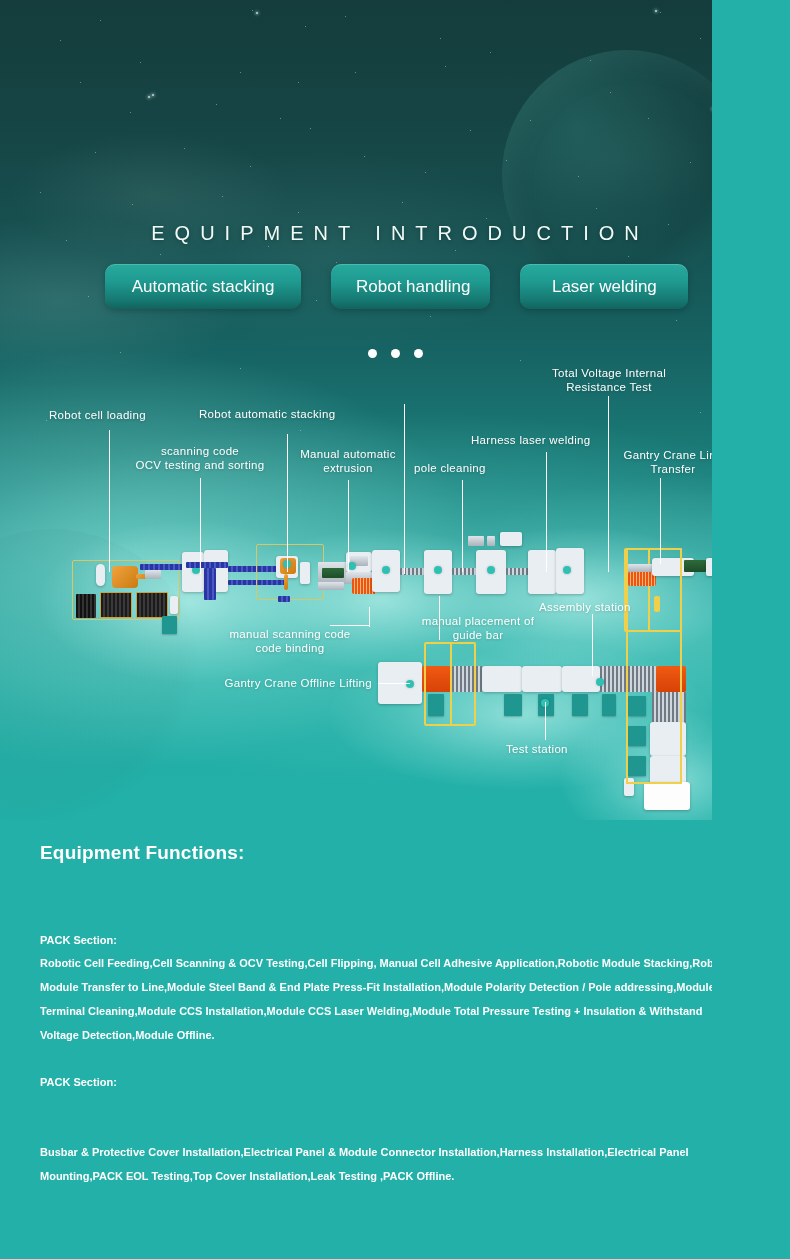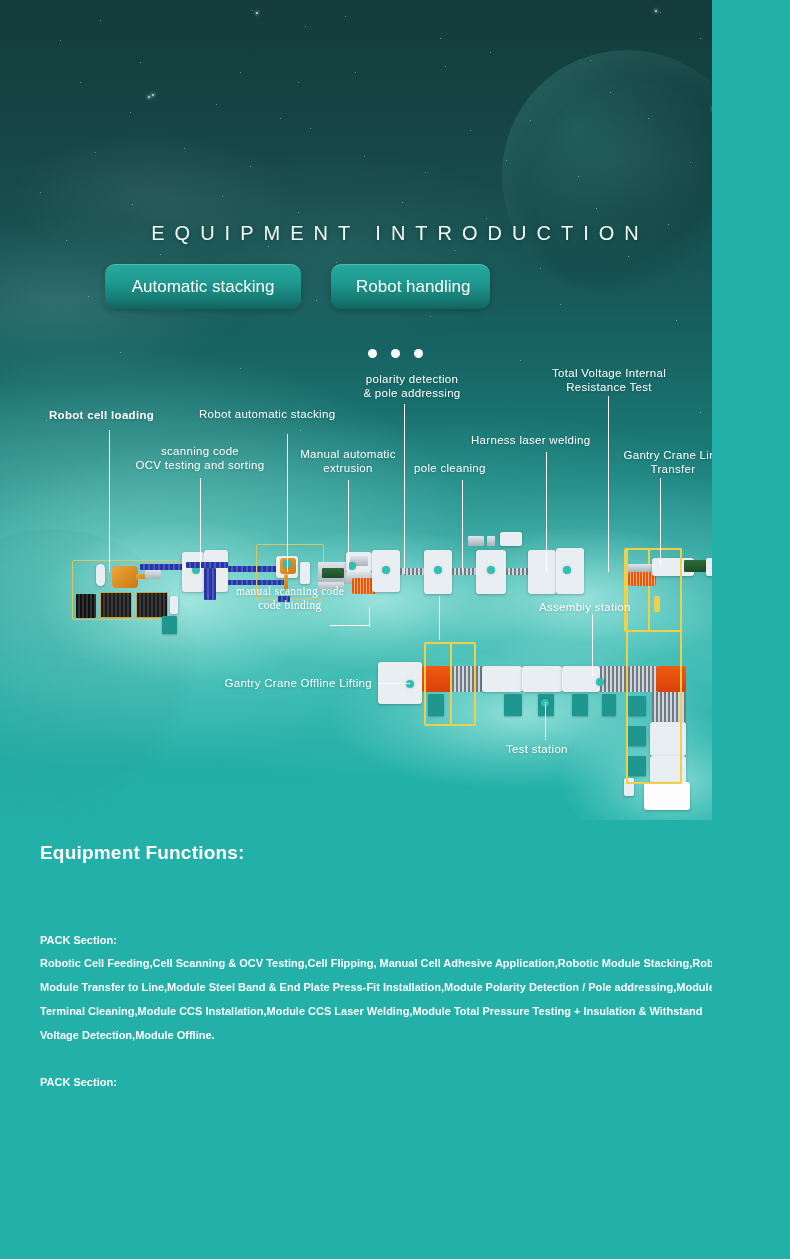--- a/index.html
+++ b/index.html
@@ -236,20 +236,21 @@
       <i style="left:46px;top:420px"></i>
     <i style="left:300px;top:430px"></i>
       <i style="left:700px;top:412px"></i>
   </div>
 
   <div class="title">EQUIPMENT INTRODUCTION</div>
 
   <div class="tabs">
     <div class="tab t1">Automatic stacking</div>
     <div class="tab t2">Robot handling</div>
+    <div class="tab t3">Laser welding</div>
   </div>
 
   <div class="dots">
     <span></span>
     <span></span>
     <span></span>
   </div>
 
   <div class="eqp">
 
@@ -366,42 +367,43 @@
   <div class="leader v" style="left:608px; top:396px; height:176px;"></div>
   <div class="leader v" style="left:660px; top:478px; height:86px;"></div>
 
   <div class="leader h" style="left:330px; top:625px; width:40px;"></div>
   <div class="leader v" style="left:369px; top:607px; height:20px;"></div>
   <div class="leader v" style="left:439px; top:596px; height:44px;"></div>
   <div class="leader v" style="left:592px; top:614px; height:62px;"></div>
   <div class="leader h" style="left:378px; top:683px; width:32px;"></div>
   <div class="leader v" style="left:545px; top:702px; height:38px;"></div>
 
-  <div class="lbl" style="left:49px;  top:408px;font-weight:bold;">Robot cell loading</div>
+  <div class="lbl" style="left:49px;  top:408px;">Robot cell loading</div>
   <div class="lbl c" style="left:95px;  top:444px; width:210px;">scanning code
 OCV testing and sorting</div>
   <div class="lbl" style="left:199px; top:407px;">Robot automatic stacking</div>
   <div class="lbl c" style="left:288px; top:447px; width:120px;">Manual automatic
 extrusion</div>
-  <div class="lbl c" style="left:338px; top:372px; width:148px;">polarity detection
-&amp; pole addressing</div>
   <div class="lbl" style="left:414px; top:461px;">pole cleaning</div>
   <div class="lbl" style="left:471px; top:433px;">Harness laser welding</div>
   <div class="lbl c" style="left:528px; top:366px; width:162px;">Total Voltage Internal
 Resistance Test</div>
   <div class="lbl c" style="left:600px; top:448px; width:146px;">Gantry Crane Line
 Transfer</div>
-  <div class="lbl c" style="left:207px; top:584px; width:166px;font-family:Liberation Serif, serif;">manual scanning code
+  <div class="lbl c" style="left:207px; top:627px; width:166px;">manual scanning code
 code binding</div>
+  <div class="lbl c" style="left:404px; top:614px; width:148px;">manual placement of
+guide bar</div>
   <div class="lbl" style="left:539px; top:600px;">Assembly station</div>
   <div class="lbl r" style="left:150px; top:676px; width:222px;">Gantry Crane Offline Lifting</div>
   <div class="lbl" style="left:506px; top:742px;">Test station</div>
 
   <div class="content">
     <div class="eq-title">Equipment Functions:</div>
 
     <div class="sec-head" style="top:113px;">PACK Section:</div>
     <div class="sec-body" style="top:131px;">Robotic Cell Feeding,Cell Scanning &amp; OCV Testing,Cell Flipping, Manual Cell Adhesive Application,Robotic Module Stacking,Robotic Module Transfer to Line,Module Steel Band &amp; End Plate Press-Fit Installation,Module Polarity Detection / Pole addressing,Module Terminal Cleaning,Module CCS Installation,Module CCS Laser Welding,Module Total Pressure Testing + Insulation &amp; Withstand Voltage Detection,Module Offline.</div>
 
     <div class="sec-head" style="top:255px;">PACK Section:</div>
+    <div class="sec-body" style="top:320px;">Busbar &amp; Protective Cover Installation,Electrical Panel &amp; Module Connector Installation,Harness Installation,Electrical Panel Mounting,PACK EOL Testing,Top Cover Installation,Leak Testing ,PACK Offline.</div>
   </div>
 
 </div>
 
 </body></html>

